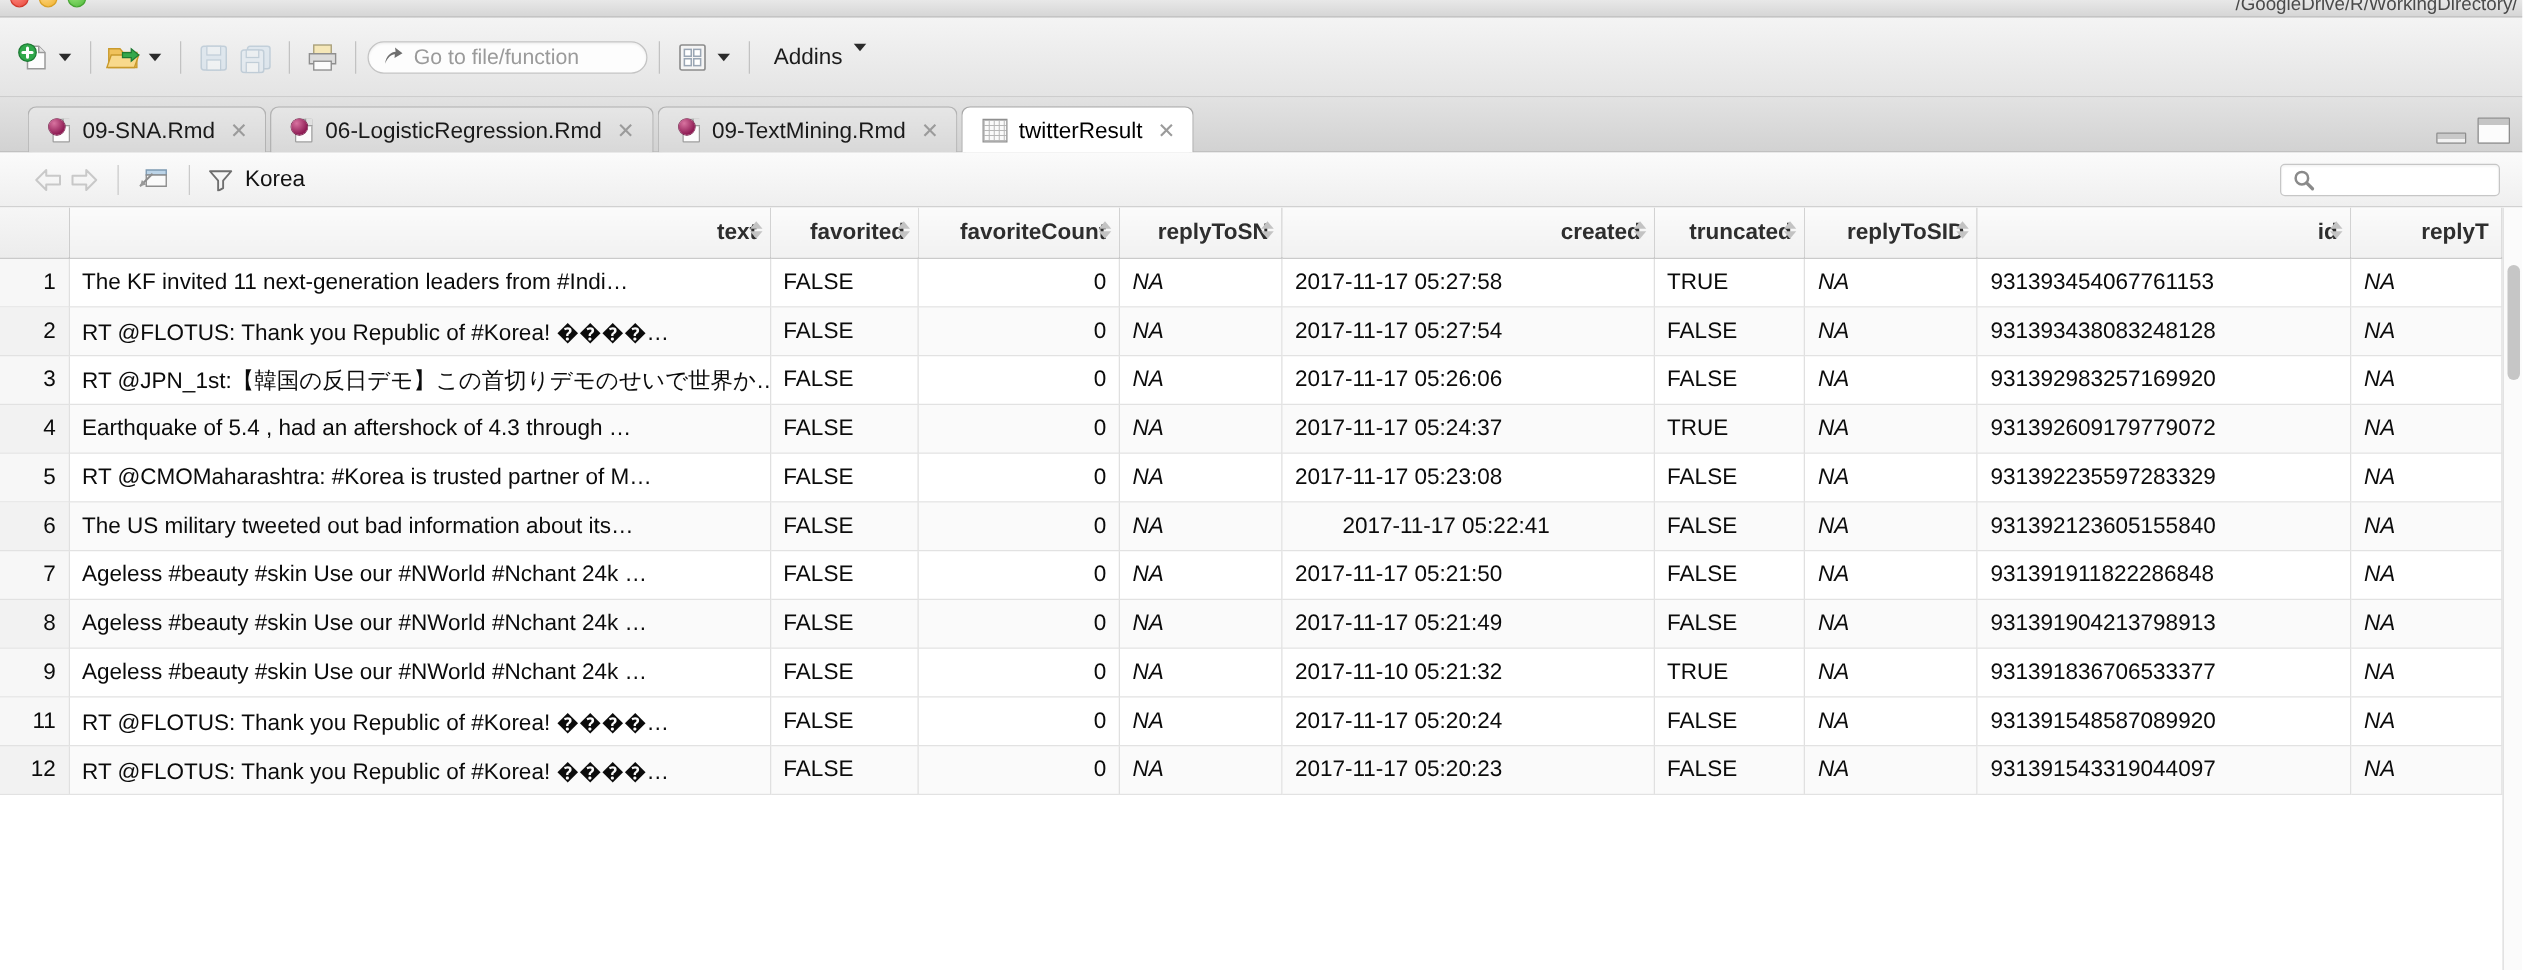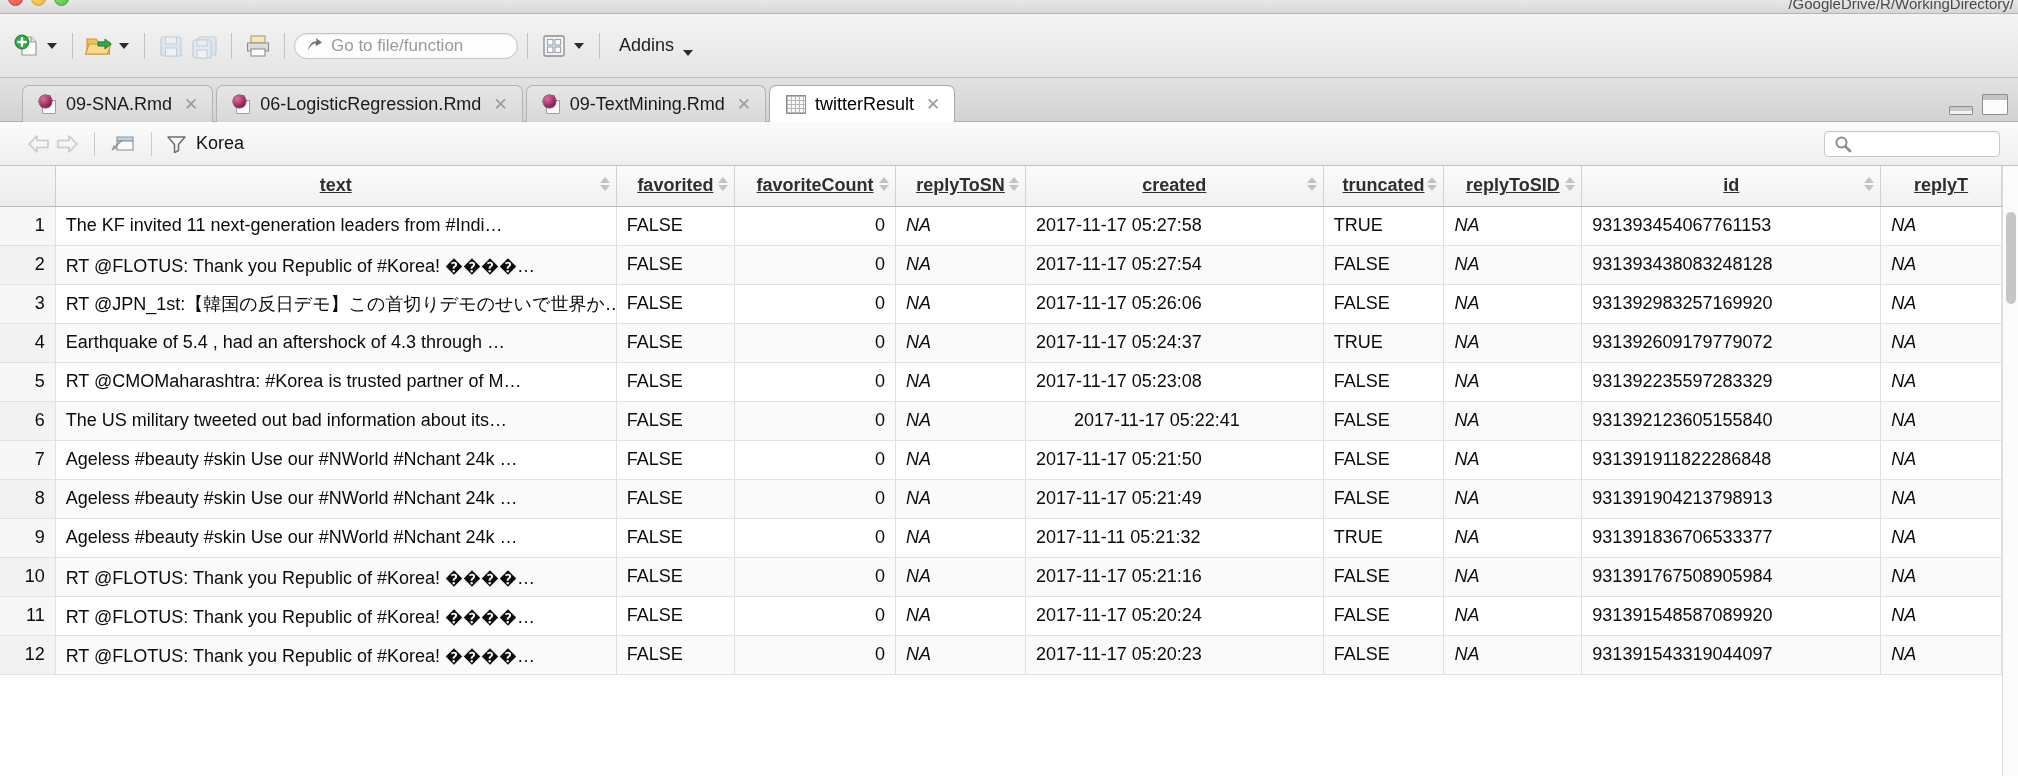--- a/index.html
+++ b/index.html
@@ -72,21 +72,21 @@
     display:flex; align-items:center;
     padding-left:10px;
     gap:8px;
     box-shadow:inset 0 1px 2px rgba(0,0,0,.07);
   }
   .gofile .ph{
     font-size:17px; color:#9a9a9a;
   }
   .addins{
     font-size:18px; color:#1c1c1c;
-    display:flex;align-items:flex-end;
+    display:flex;align-items:flex-start;
     margin-left:10px;
   }
 
   
   .tabbar{
     position:relative;
     height:44px;
     background:linear-gradient(to bottom,#e2e2e2,#d2d2d2);
     border-bottom:1px solid #b0b0b0;
     display:flex;
@@ -207,29 +207,28 @@
     border-collapse:collapse;
     table-layout:fixed;
     width:2002px;
     font-size:18px;
   }
   table.grid th{
     height:40px;
     background:linear-gradient(to bottom,#fbfbfb,#f1f1f1);
     border-right:1px solid #d2d2d2;
     border-bottom:1px solid #b9b9b9;
-    text-align:center;
+    text-align:right;
     padding:0 10px;
     font-weight:bold;
     color:#2e2e2e;
     white-space:nowrap;
     overflow:hidden;
     position:relative;
     vertical-align:middle;
-    text-decoration:underline;
   }
   table.grid th.rownum-h{
     background:linear-gradient(to bottom,#f6f6f6,#ececec);
     border-right:1px solid #cdcdcd;
   }
   .sorter{
     position:absolute; right:6px; top:50%;
     transform:translateY(-50%);
     width:10px;height:18px;
   }
@@ -592,36 +591,24 @@
           <td class="na" style="width: 120px;">NA</td>
           <td style="width: 260px;">931391904213798913</td>
           <td class="na" style="width: 105px;">NA</td>
         </tr>
         <tr class="odd">
           <td class="rownum" style="width: 48px;">9</td>
           <td style="width: 488px;">Ageless #beauty #skin Use our #NWorld #Nchant 24k …</td>
           <td style="width: 103px;">FALSE</td>
           <td class="num" style="width: 140px;">0</td>
           <td class="na" style="width: 113px;">NA</td>
-          <td style="width: 259px;">2017-11-11 05:21:32</td>
+          <td style="width: 259px;">2017-11-10 05:21:32</td>
           <td style="width: 105px;">TRUE</td>
           <td class="na" style="width: 120px;">NA</td>
           <td style="width: 260px;">931391836706533377</td>
-          <td class="na" style="width: 105px;">NA</td>
-        </tr>
-        <tr class="even">
-          <td class="rownum" style="width: 48px;">10</td>
-          <td style="width: 488px;">RT @FLOTUS: Thank you Republic of #Korea! ����…</td>
-          <td style="width: 103px;">FALSE</td>
-          <td class="num" style="width: 140px;">0</td>
-          <td class="na" style="width: 113px;">NA</td>
-          <td style="width: 259px;">2017-11-17 05:21:16</td>
-          <td style="width: 105px;">FALSE</td>
-          <td class="na" style="width: 120px;">NA</td>
-          <td style="width: 260px;">931391767508905984</td>
           <td class="na" style="width: 105px;">NA</td>
         </tr>
         <tr class="odd">
           <td class="rownum" style="width: 48px;">11</td>
           <td style="width: 488px;">RT @FLOTUS: Thank you Republic of #Korea! ����…</td>
           <td style="width: 103px;">FALSE</td>
           <td class="num" style="width: 140px;">0</td>
           <td class="na" style="width: 113px;">NA</td>
           <td style="width: 259px;">2017-11-17 05:20:24</td>
           <td style="width: 105px;">FALSE</td>

